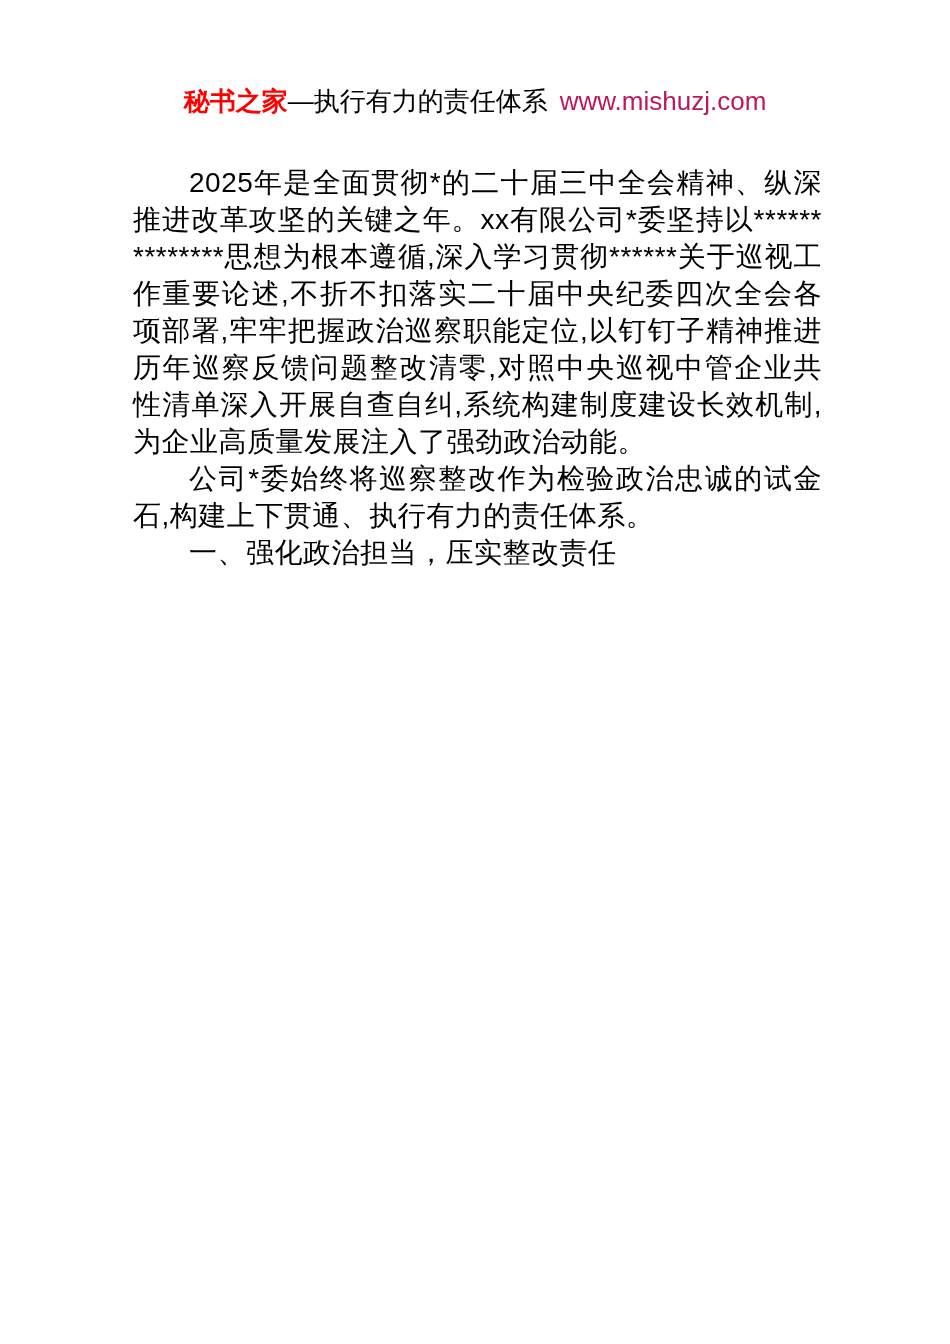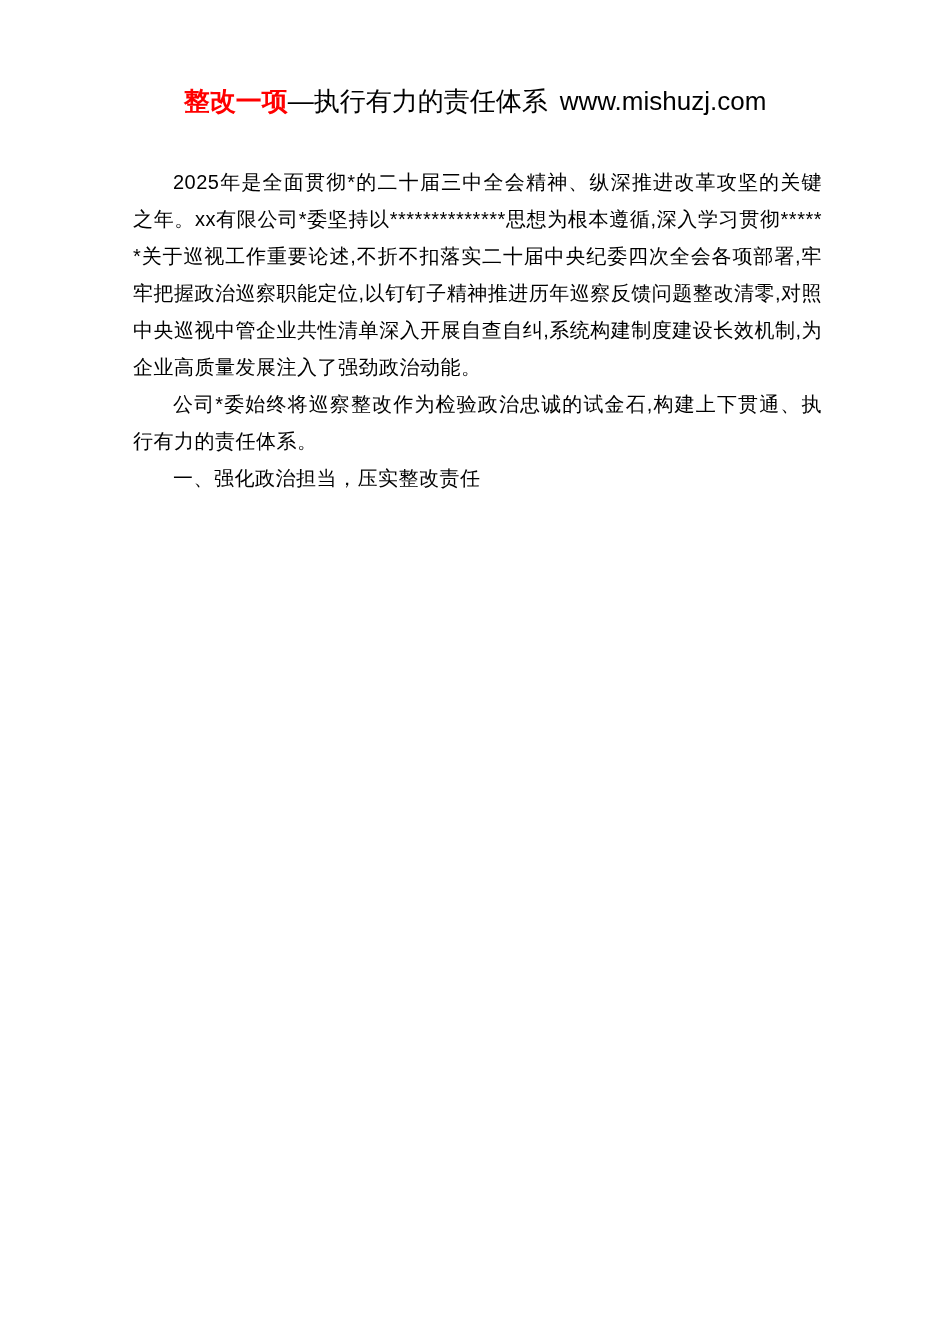--- a/index.html
+++ b/index.html
@@ -37,40 +37,40 @@
   .doc-title {
     margin: 52px 40px 0 40px;
     text-align: center;
     font-size: 40px;
     line-height: 50px;
     font-weight: bold;
     letter-spacing: 1px;
   }
   .doc-body {
     margin: 46px 128px 0 133px;
-    font-size: 20px;
+    font-size: 28px;
     line-height: 37px;
     text-align: justify;
     letter-spacing: 0.5px;
   }
   .para {
     margin: 0;
     text-indent: 2em;
     word-break: break-all;
   }
   .para.heading {
     
   }
 </style>
 </head>
 <body>
 
 <div class="page">
   <div class="header-line">
-    <span class="brand" style="color: rgb(255, 0, 0);">整改一项</span><span class="dash">—</span><span class="tagline">执行有力的责任体系</span><a class="url" style="color: #000000;">www.mishuzj.com</a>
+    <span class="brand" style="color: rgb(255, 0, 0);">秘书之家</span><span class="dash">—</span><span class="tagline">执行有力的责任体系</span><a class="url" style="color: #be185d;">www.mishuzj.com</a>
   </div>
 
 
   <div class="doc-body">
       <p class="para">2025年是全面贯彻*的二十届三中全会精神、纵深推进改革攻坚的关键之年。xx有限公司*委坚持以**************思想为根本遵循,深入学习贯彻******关于巡视工作重要论述,不折不扣落实二十届中央纪委四次全会各项部署,牢牢把握政治巡察职能定位,以钉钉子精神推进历年巡察反馈问题整改清零,对照中央巡视中管企业共性清单深入开展自查自纠,系统构建制度建设长效机制,为企业高质量发展注入了强劲政治动能。</p>
       <p class="para">公司*委始终将巡察整改作为检验政治忠诚的试金石,构建上下贯通、执行有力的责任体系。</p>
       <p class="para heading">一、强化政治担当，压实整改责任</p>
     </div>
 </div>
 

